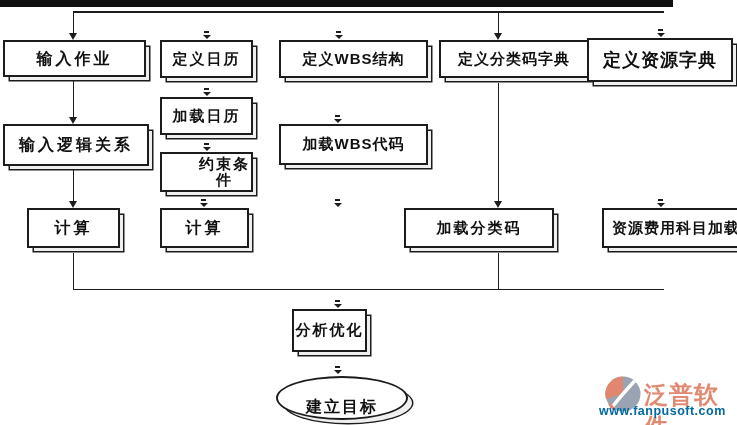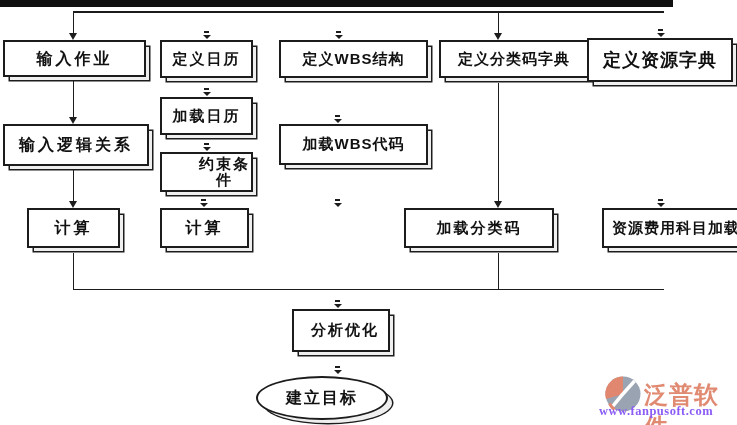--- a/index.html
+++ b/index.html
@@ -42,22 +42,22 @@
   #n-define-resource-dict{left:587px;top:38px;width:146px;height:44px;}
   #n-input-logic{left:3px;top:124px;width:146px;height:42px;}
   #n-load-calendar{left:160px;top:97px;width:93px;height:38px;}
   #n-constraint{left:160px;top:152px;width:93px;height:40px;padding-left:36px;}
   #n-define-wbs-code{left:264px;top:124px;width:149px;height:41px;}
   #n-calc-left{left:27px;top:208px;width:93px;height:40px;}
   #n-calc-mid{left:160px;top:208px;width:89px;height:40px;}
   #n-load-wbs-code{left:264px;top:208px;width:149px;height:40px;}
   #n-load-classcode{left:404px;top:208px;width:150px;height:40px;}
   #n-resource-cost-load{left:587px;top:208px;width:148px;height:40px;}
-  #n-analyze-optimize{left:292px;top:309px;width:98px;height:43px;padding-left:8px;}
-  #n-goal{left:256px;top:376px;width:132px;height:44px;}
+  #n-analyze-optimize{left:292px;top:309px;width:75px;height:43px;}
+  #n-goal{left:276px;top:376px;width:132px;height:44px;align-items:flex-end;}
   
   .watermark{position:absolute;left:599px;top:374px;width:138px;height:48px;z-index:4;}
   .wm-icon{position:absolute;left:6px;top:2px;width:36px;height:36px;}
   .wm-brand{position:absolute;left:45px;top:5px;font-size:24px;font-weight:bold;letter-spacing:1px;color:#e18a72;}
   .wm-url{position:absolute;left:0px;top:30px;font-size:12.5px;font-weight:bold;letter-spacing:0.5px;color:#dc8170;}
 </style>
 </head>
 <body>
 
 <div class="stage">
@@ -142,16 +142,16 @@
   </div>
 
   <div class="watermark">
     <svg class="wm-icon" viewBox="0 0 36 36">
       <circle cx="18" cy="18" r="17.5" fill="#9aa3b2"></circle>
       <path d="M18 0.5 A17.5 17.5 0 0 0 1 23 L18 18 Z" fill="#e2876f"></path>
       <path d="M29.5 5 Q16 19.5 5.5 33" stroke="#ffffff" stroke-width="3.5" fill="none"></path>
       <path d="M4.5 27.5 A17.5 17.5 0 0 0 9.5 33.5" stroke="#e2876f" stroke-width="3" fill="none"></path>
     </svg>
     <span class="wm-brand" style="color: rgb(225, 138, 114);">泛普软件</span>
-    <span class="wm-url" style="color: #8b5cf6; font-family: Liberation Serif, serif;">www.fanpusoft.com</span>
+    <span class="wm-url" style="color: #0369a1;">www.fanpusoft.com</span>
   </div>
 
 </div>
 
 </body></html>

